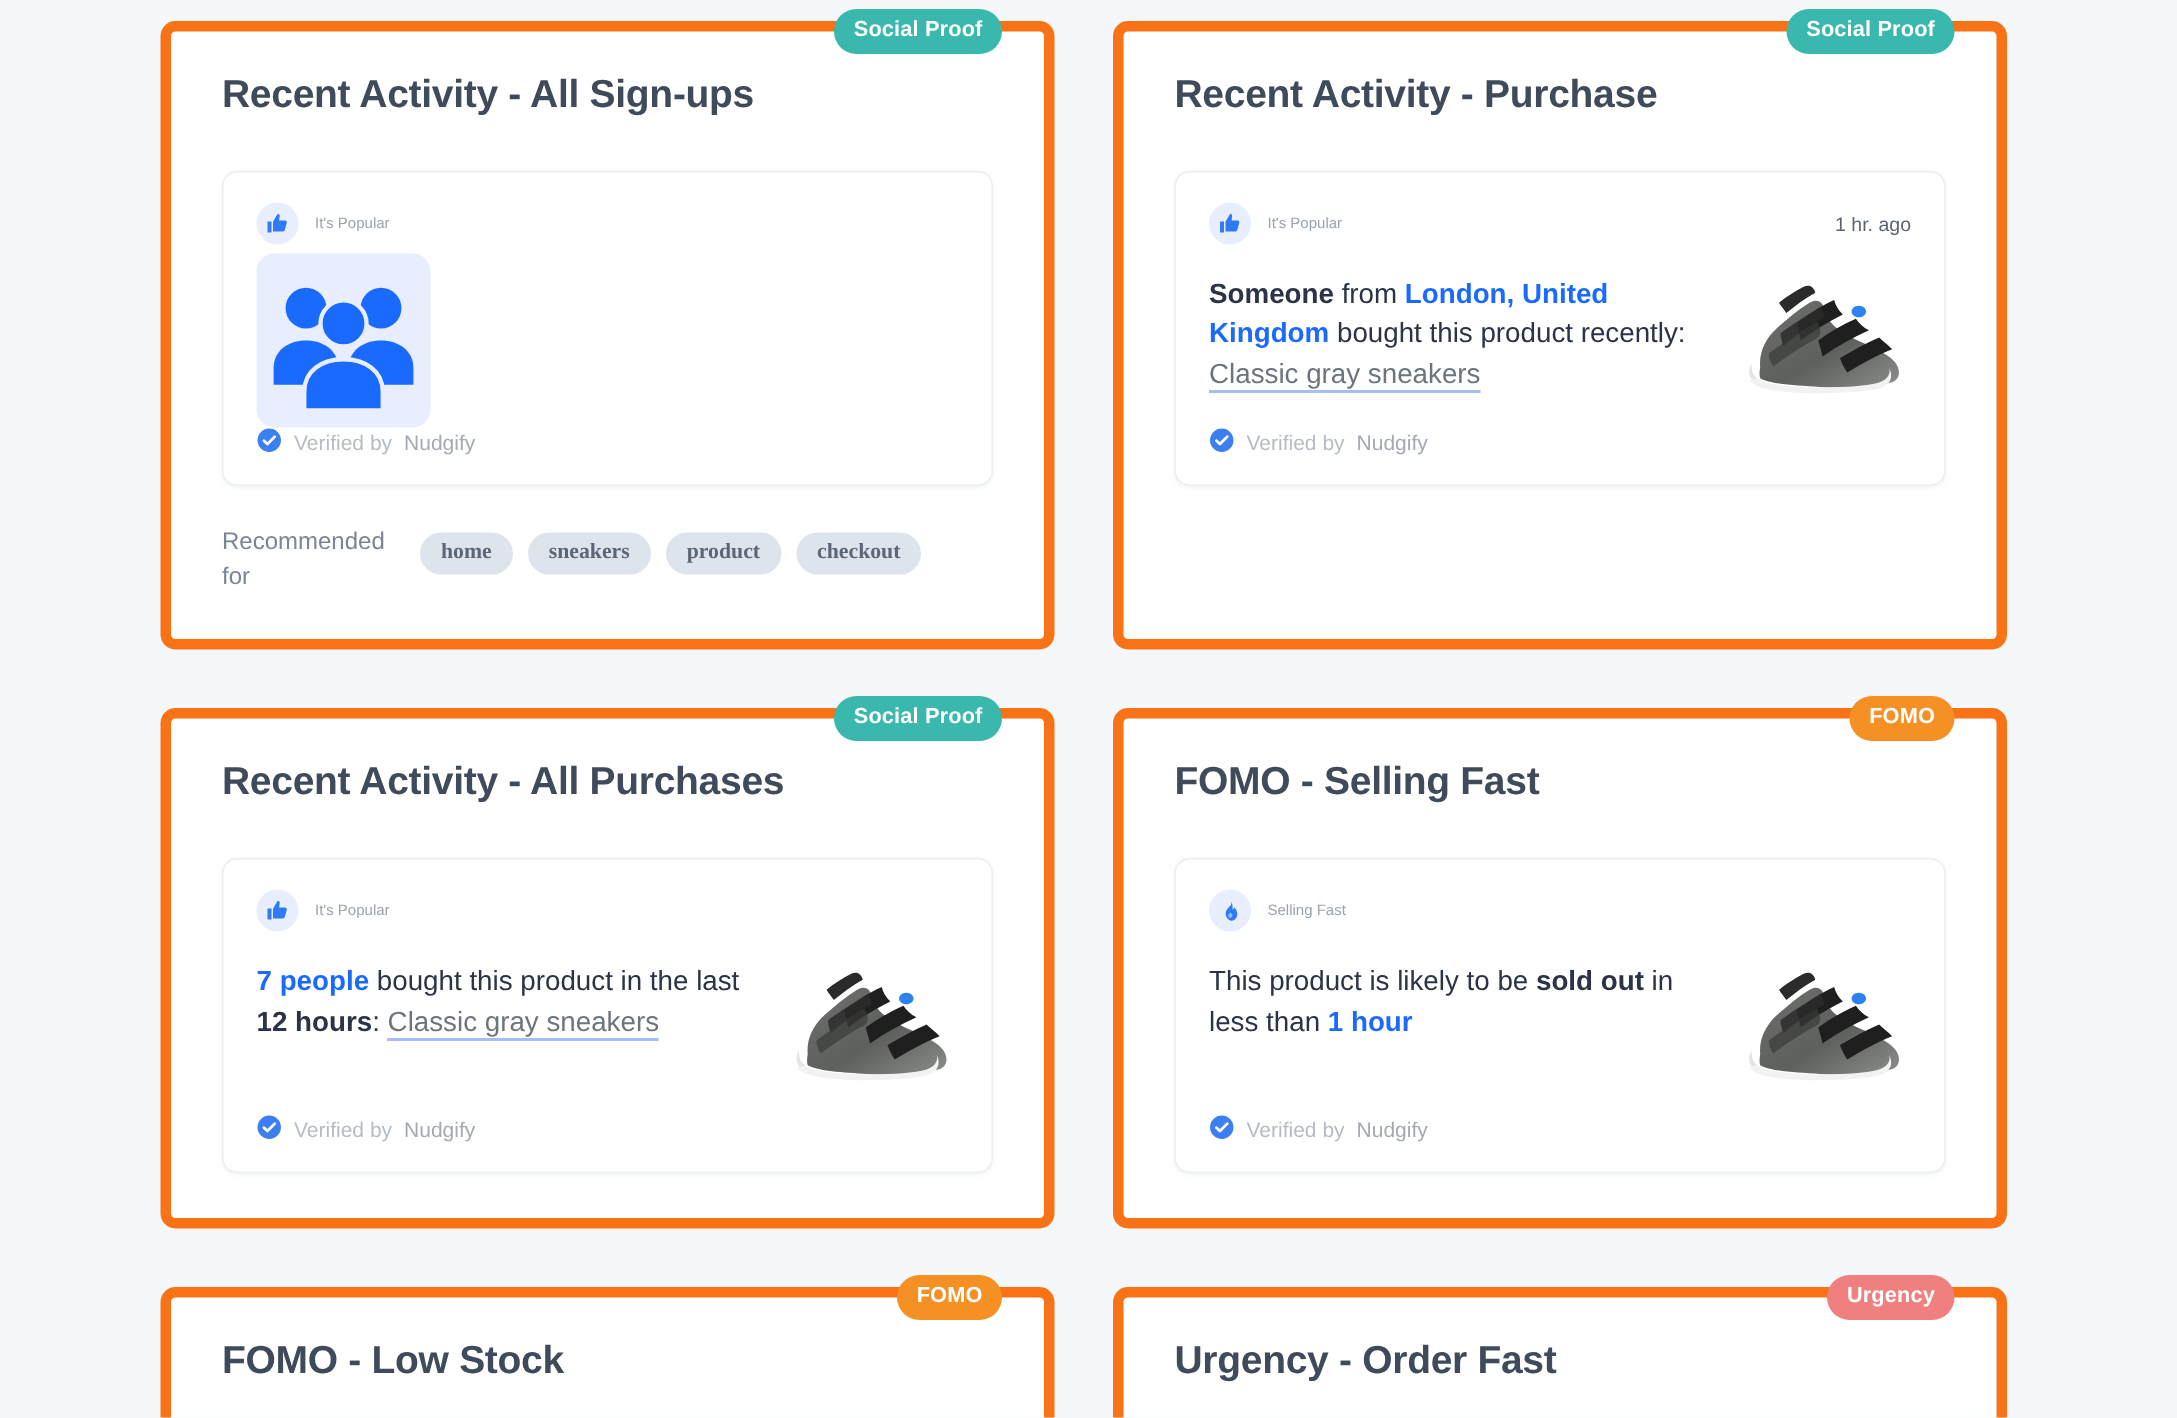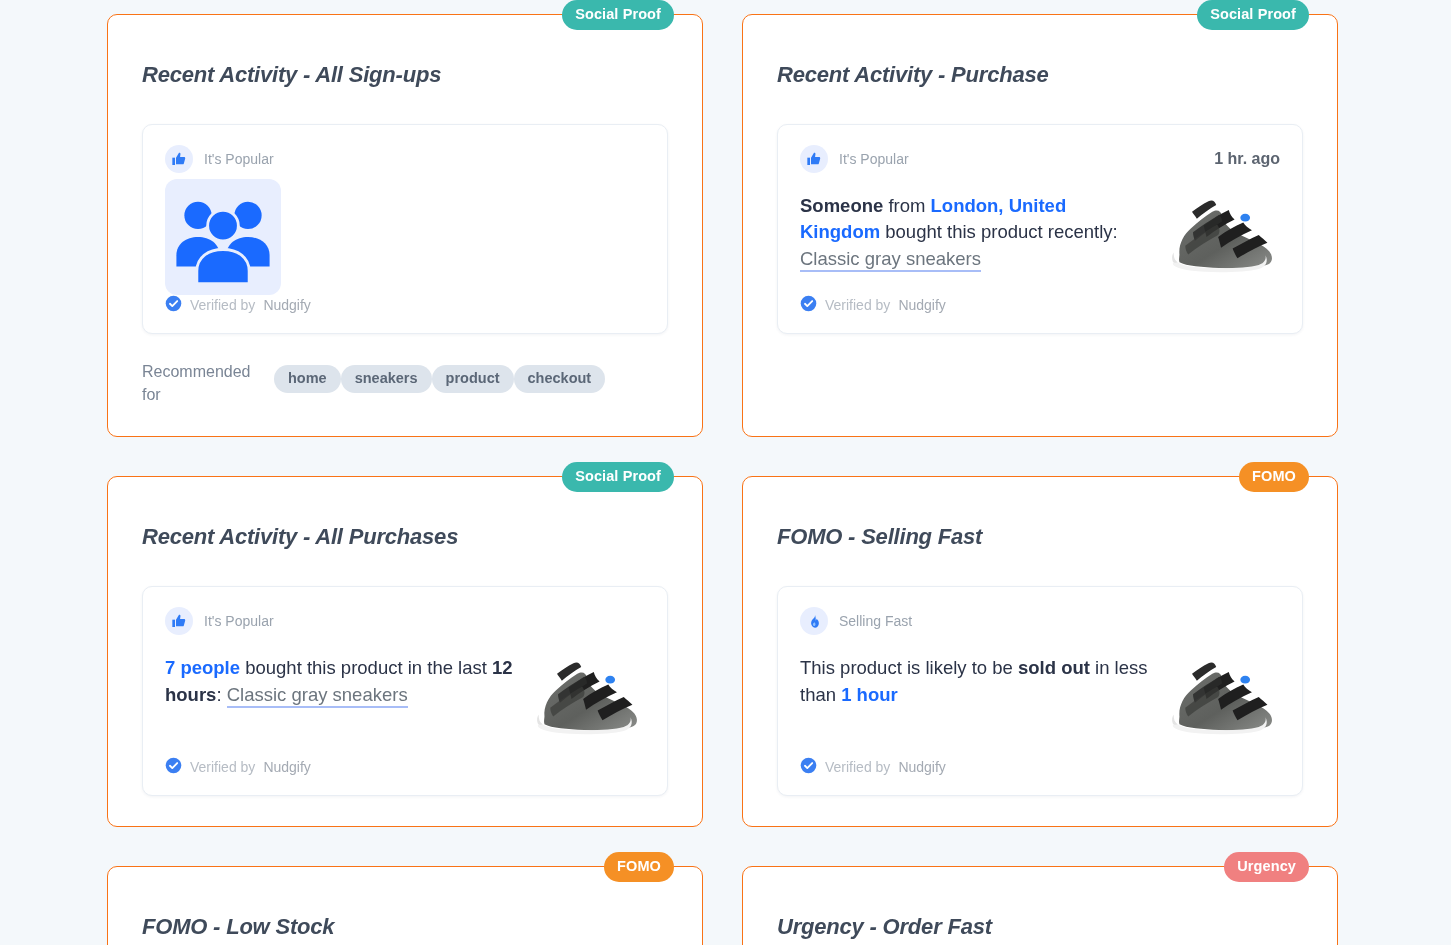--- a/index.html
+++ b/index.html
@@ -28,24 +28,24 @@
     grid-template-columns: 596px 596px;
     column-gap: 39px;
     row-gap: 39px;
     padding-left: 107px;
   }
 
   
   .tcard {
     position: relative;
     background: #ffffff;
-    border: 1px solid #f97316;
+    border: 7px solid #f97316;
     border-radius: 10px;
     min-height: 365px;
-    padding: 47px 34px 30px 34px;
+    padding: 26px 34px 30px 34px;
   }
   .tcard.tall { min-height: 318px; }
 
   .badge {
     position: absolute;
     top: -15px;
     right: 28px;
     border-radius: 999px;
     color: #ffffff;
     font-size: 14.5px;
@@ -53,26 +53,25 @@
     line-height: 1;
     padding: 7px 13px 8px 13px;
     letter-spacing: 0.1px;
     white-space: nowrap;
   }
   .badge.social { background: #3ab8ad; }
   .badge.fomo   { background: #f59025; }
   .badge.urgency{ background: #f08080; }
 
   .tcard-title {
-    font-size: 22px;
+    font-size: 26px;
     font-weight: 700;
     color: #3f4a5a;
     letter-spacing: -0.2px;
     margin: 0 0 36px 0;
-    font-style: italic;
   }
 
   
   .nudge {
     position: relative;
     background: #ffffff;
     border: 1px solid #e9eef4;
     border-radius: 10px;
     box-shadow: 0 1px 3px rgba(30,50,90,0.06);
     padding: 20px 22px 18px 22px;
@@ -94,28 +93,28 @@
     width: 28px; height: 28px;
     border-radius: 50%;
     background: #e8eefe;
     display: flex;
     align-items: center;
     justify-content: center;
     flex: 0 0 28px;
   }
   .chip-icon svg { display: block; }
   .nudge-kind {
-    font-size: 14px;
+    font-size: 10px;
     color: #9aa3ae;
     font-weight: 400;
   }
   .nudge-time {
-    font-size: 16px;
+    font-size: 13px;
     color: #5c6470;
-    font-weight: 700;
+    font-weight: 400;
   }
 
   .nudge-body {
     display: flex;
     align-items: flex-start;
     justify-content: space-between;
     gap: 14px;
     min-height: 92px;
   }
   .nudge-text {
@@ -161,21 +160,21 @@
     gap: 20px;
     margin-top: 26px;
   }
   .recommend-label {
     font-size: 16px;
     color: #7a8595;
     line-height: 1.45;
     width: 112px;
     flex: 0 0 112px;
   }
-  .tag-list { display: flex; flex-wrap: wrap; padding-top: 5px; }
+  .tag-list { display: flex; gap: 10px; flex-wrap: wrap; padding-top: 5px; font-family: Liberation Serif, serif; }
   .tag {
     background: #dde4ec;
     color: #5b6777;
     border-radius: 999px;
     font-size: 14.5px;
     font-weight: 700;
     padding: 6px 14px 7px 14px;
     line-height: 1;
   }
 

